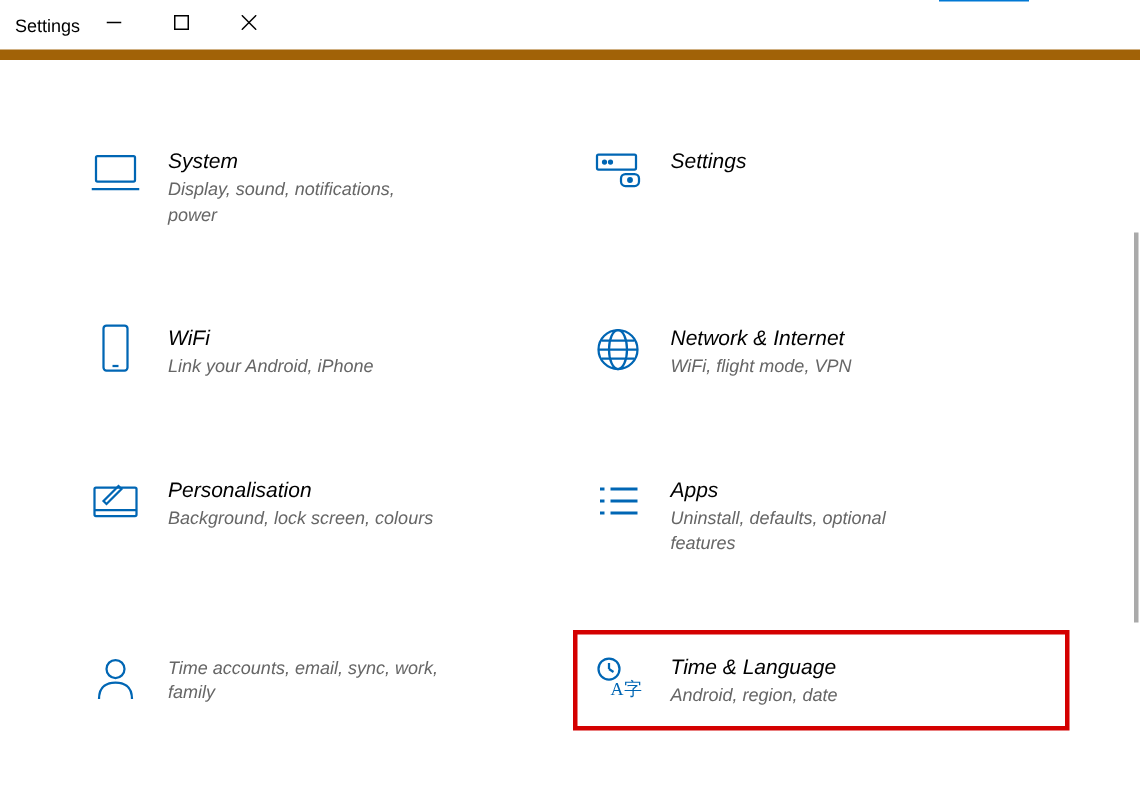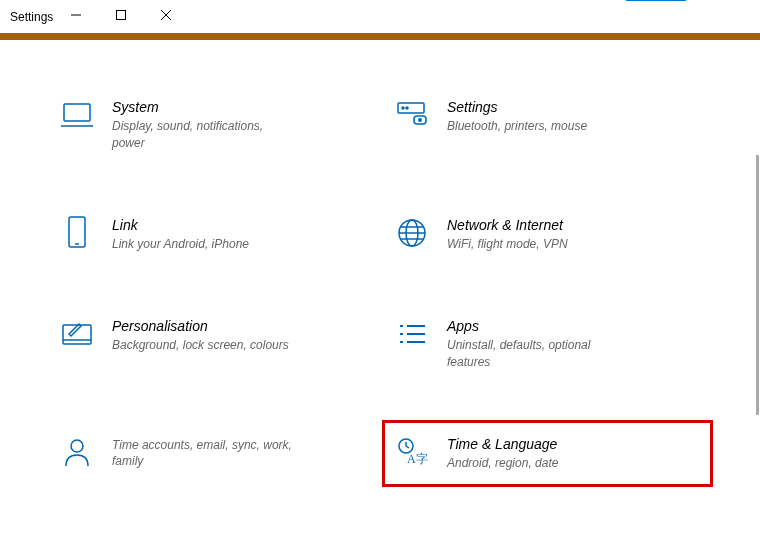--- a/index.html
+++ b/index.html
@@ -152,33 +152,32 @@
         <svg width="32" height="28" stroke-width="1.5">
             <rect x="2" y="2" width="26" height="10" rx="1"></rect>
             <circle cx="7" cy="7" r="1" fill="#0066b4"></circle>
             <circle cx="11" cy="7" r="1" fill="#0066b4"></circle>
             <rect x="18" y="15" width="12" height="8" rx="3"></rect>
             <circle cx="24" cy="19" r="1.2" fill="#0066b4"></circle>
           </svg>
       </div>
       <div class="text-wrap">
         <div class="tile-title">Settings</div>
-        <div class="tile-desc">Bluetooth, printers, mouse</div>
       </div>
     </div>
 
     <div class="tile">
       <div class="icon-wrap">
         <svg width="22" height="34" stroke-width="1.5">
             <rect x="3" y="1" width="16" height="30" rx="2"></rect>
             <line x1="9" y1="28" x2="13" y2="28"></line>
           </svg>
       </div>
       <div class="text-wrap">
-        <div class="tile-title">Link</div>
+        <div class="tile-title">WiFi</div>
         <div class="tile-desc">Link your Android, iPhone</div>
       </div>
     </div>
 
     <div class="tile">
       <div class="icon-wrap">
         <svg width="30" height="30" stroke-width="1.5">
             <circle cx="15" cy="15" r="13"></circle>
             <ellipse cx="15" cy="15" rx="6" ry="13"></ellipse>
             <line x1="2" y1="15" x2="28" y2="15"></line>

